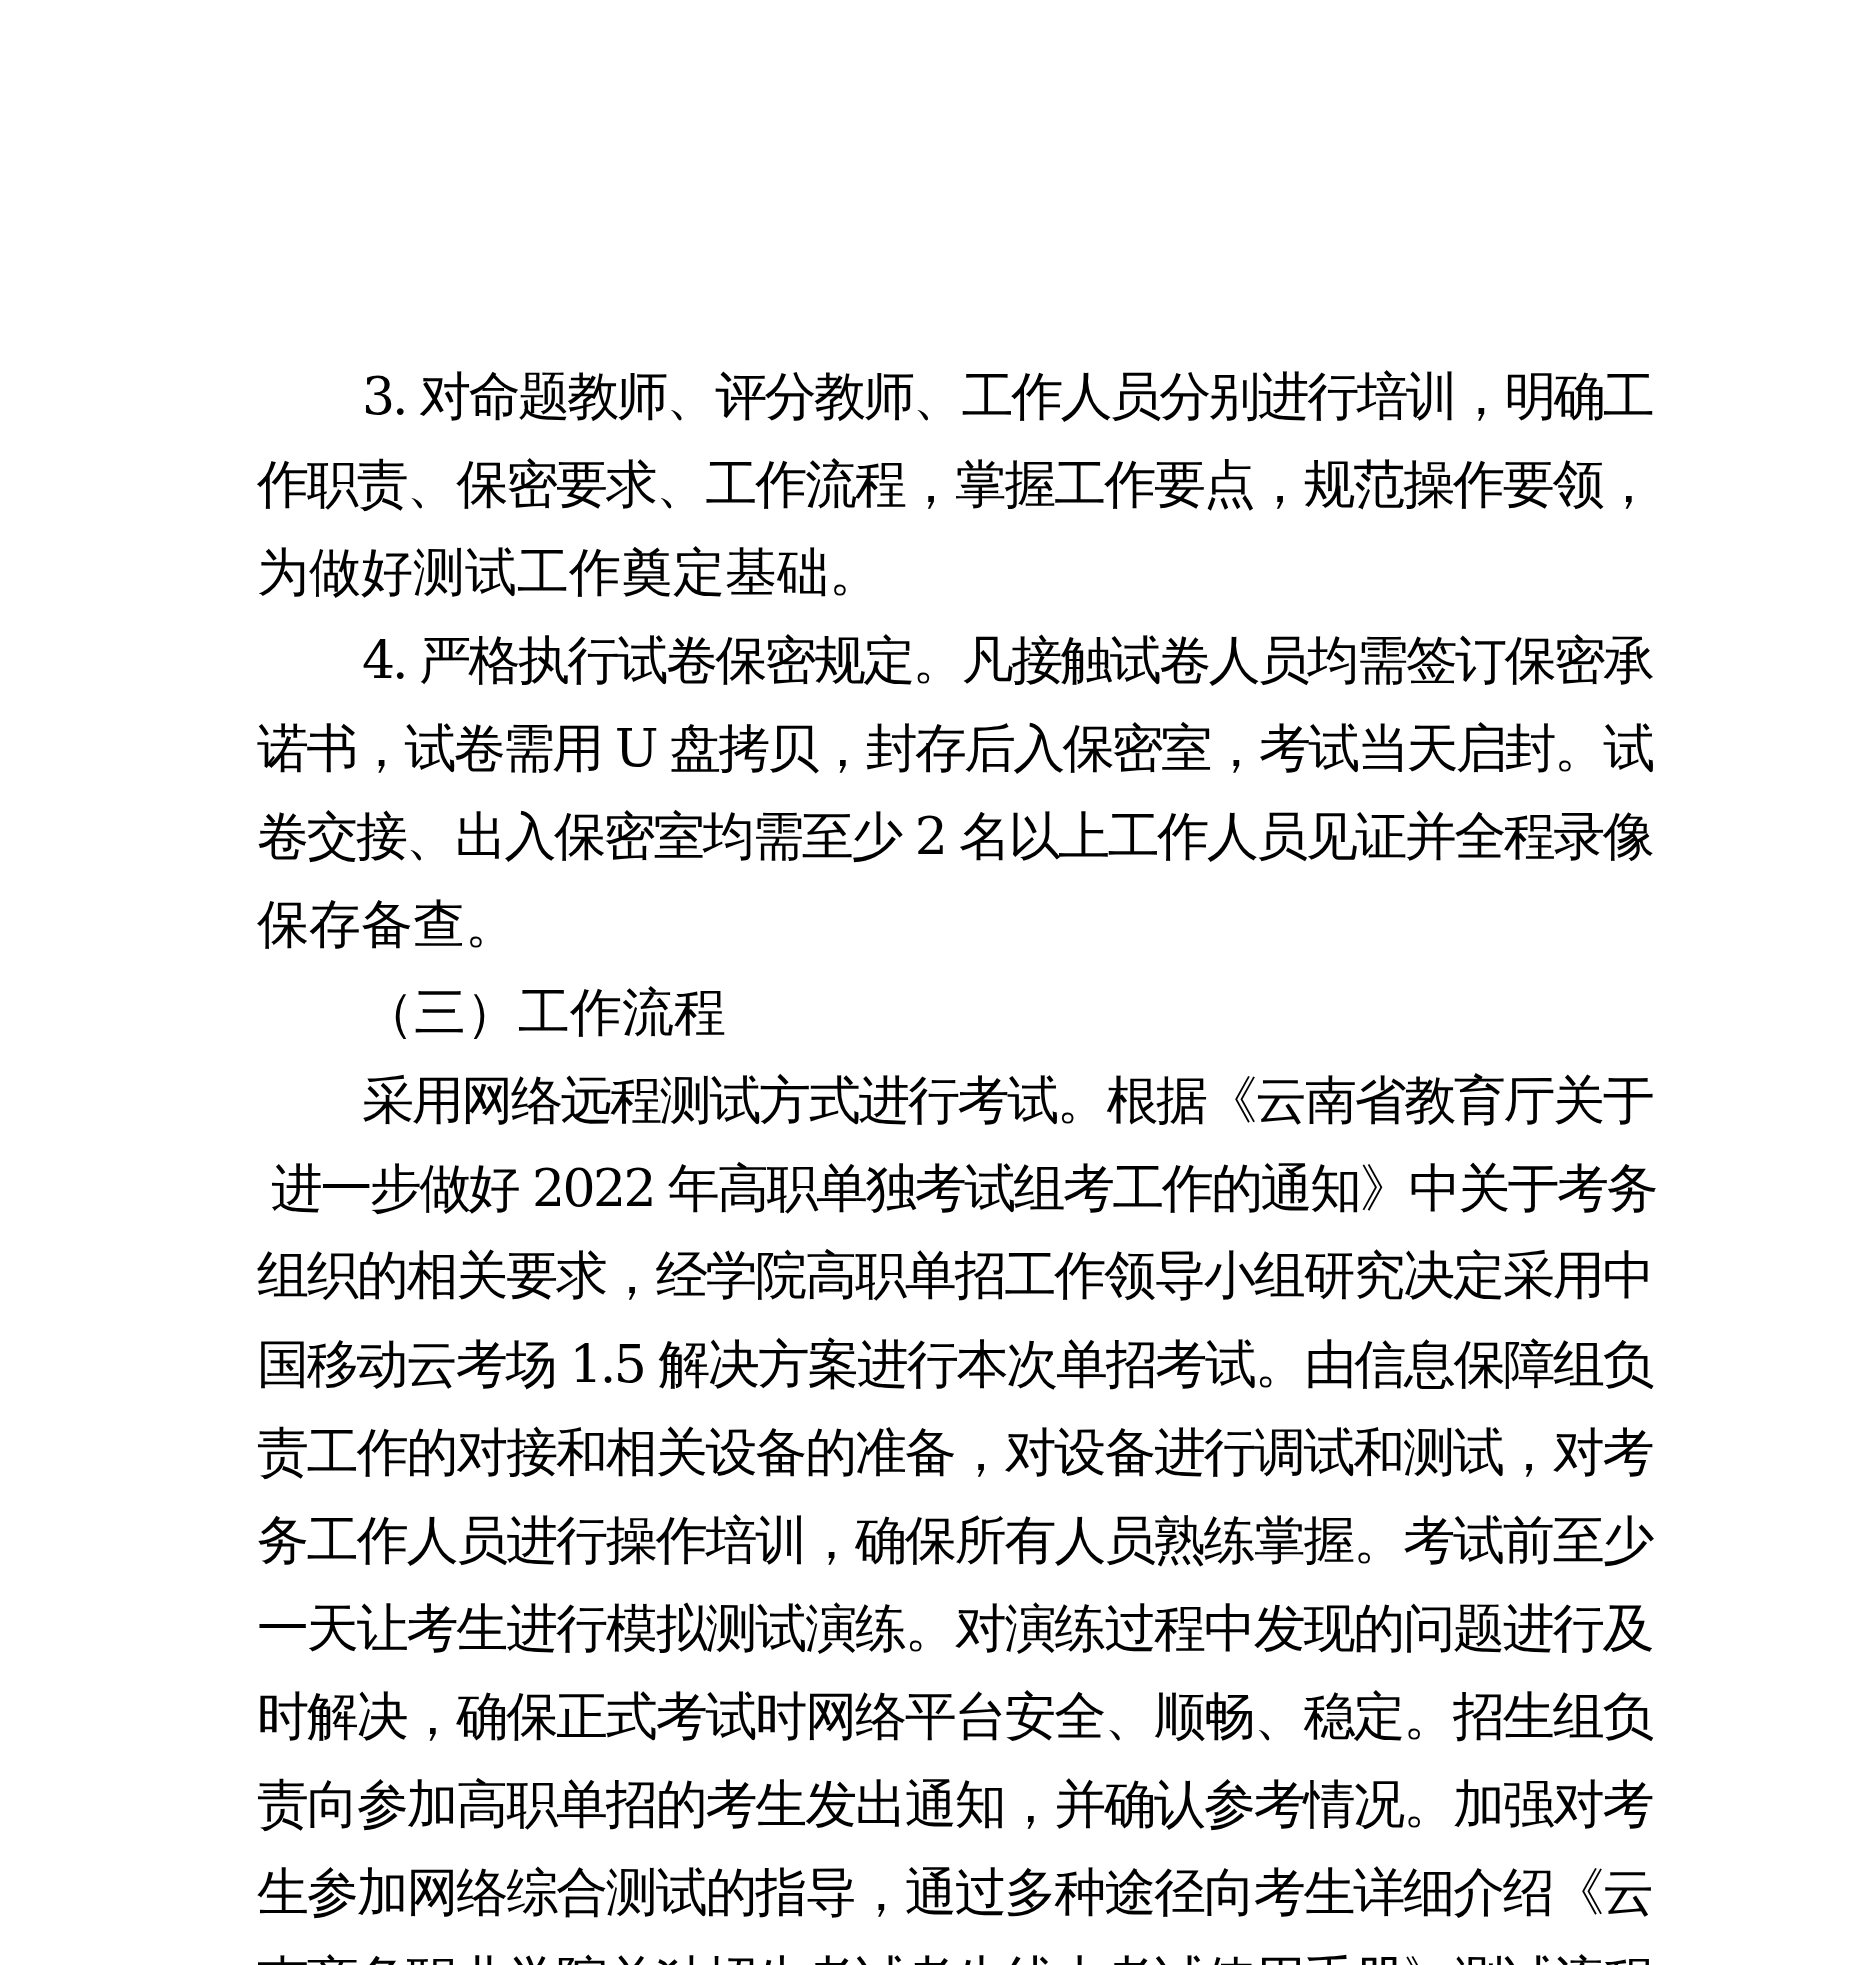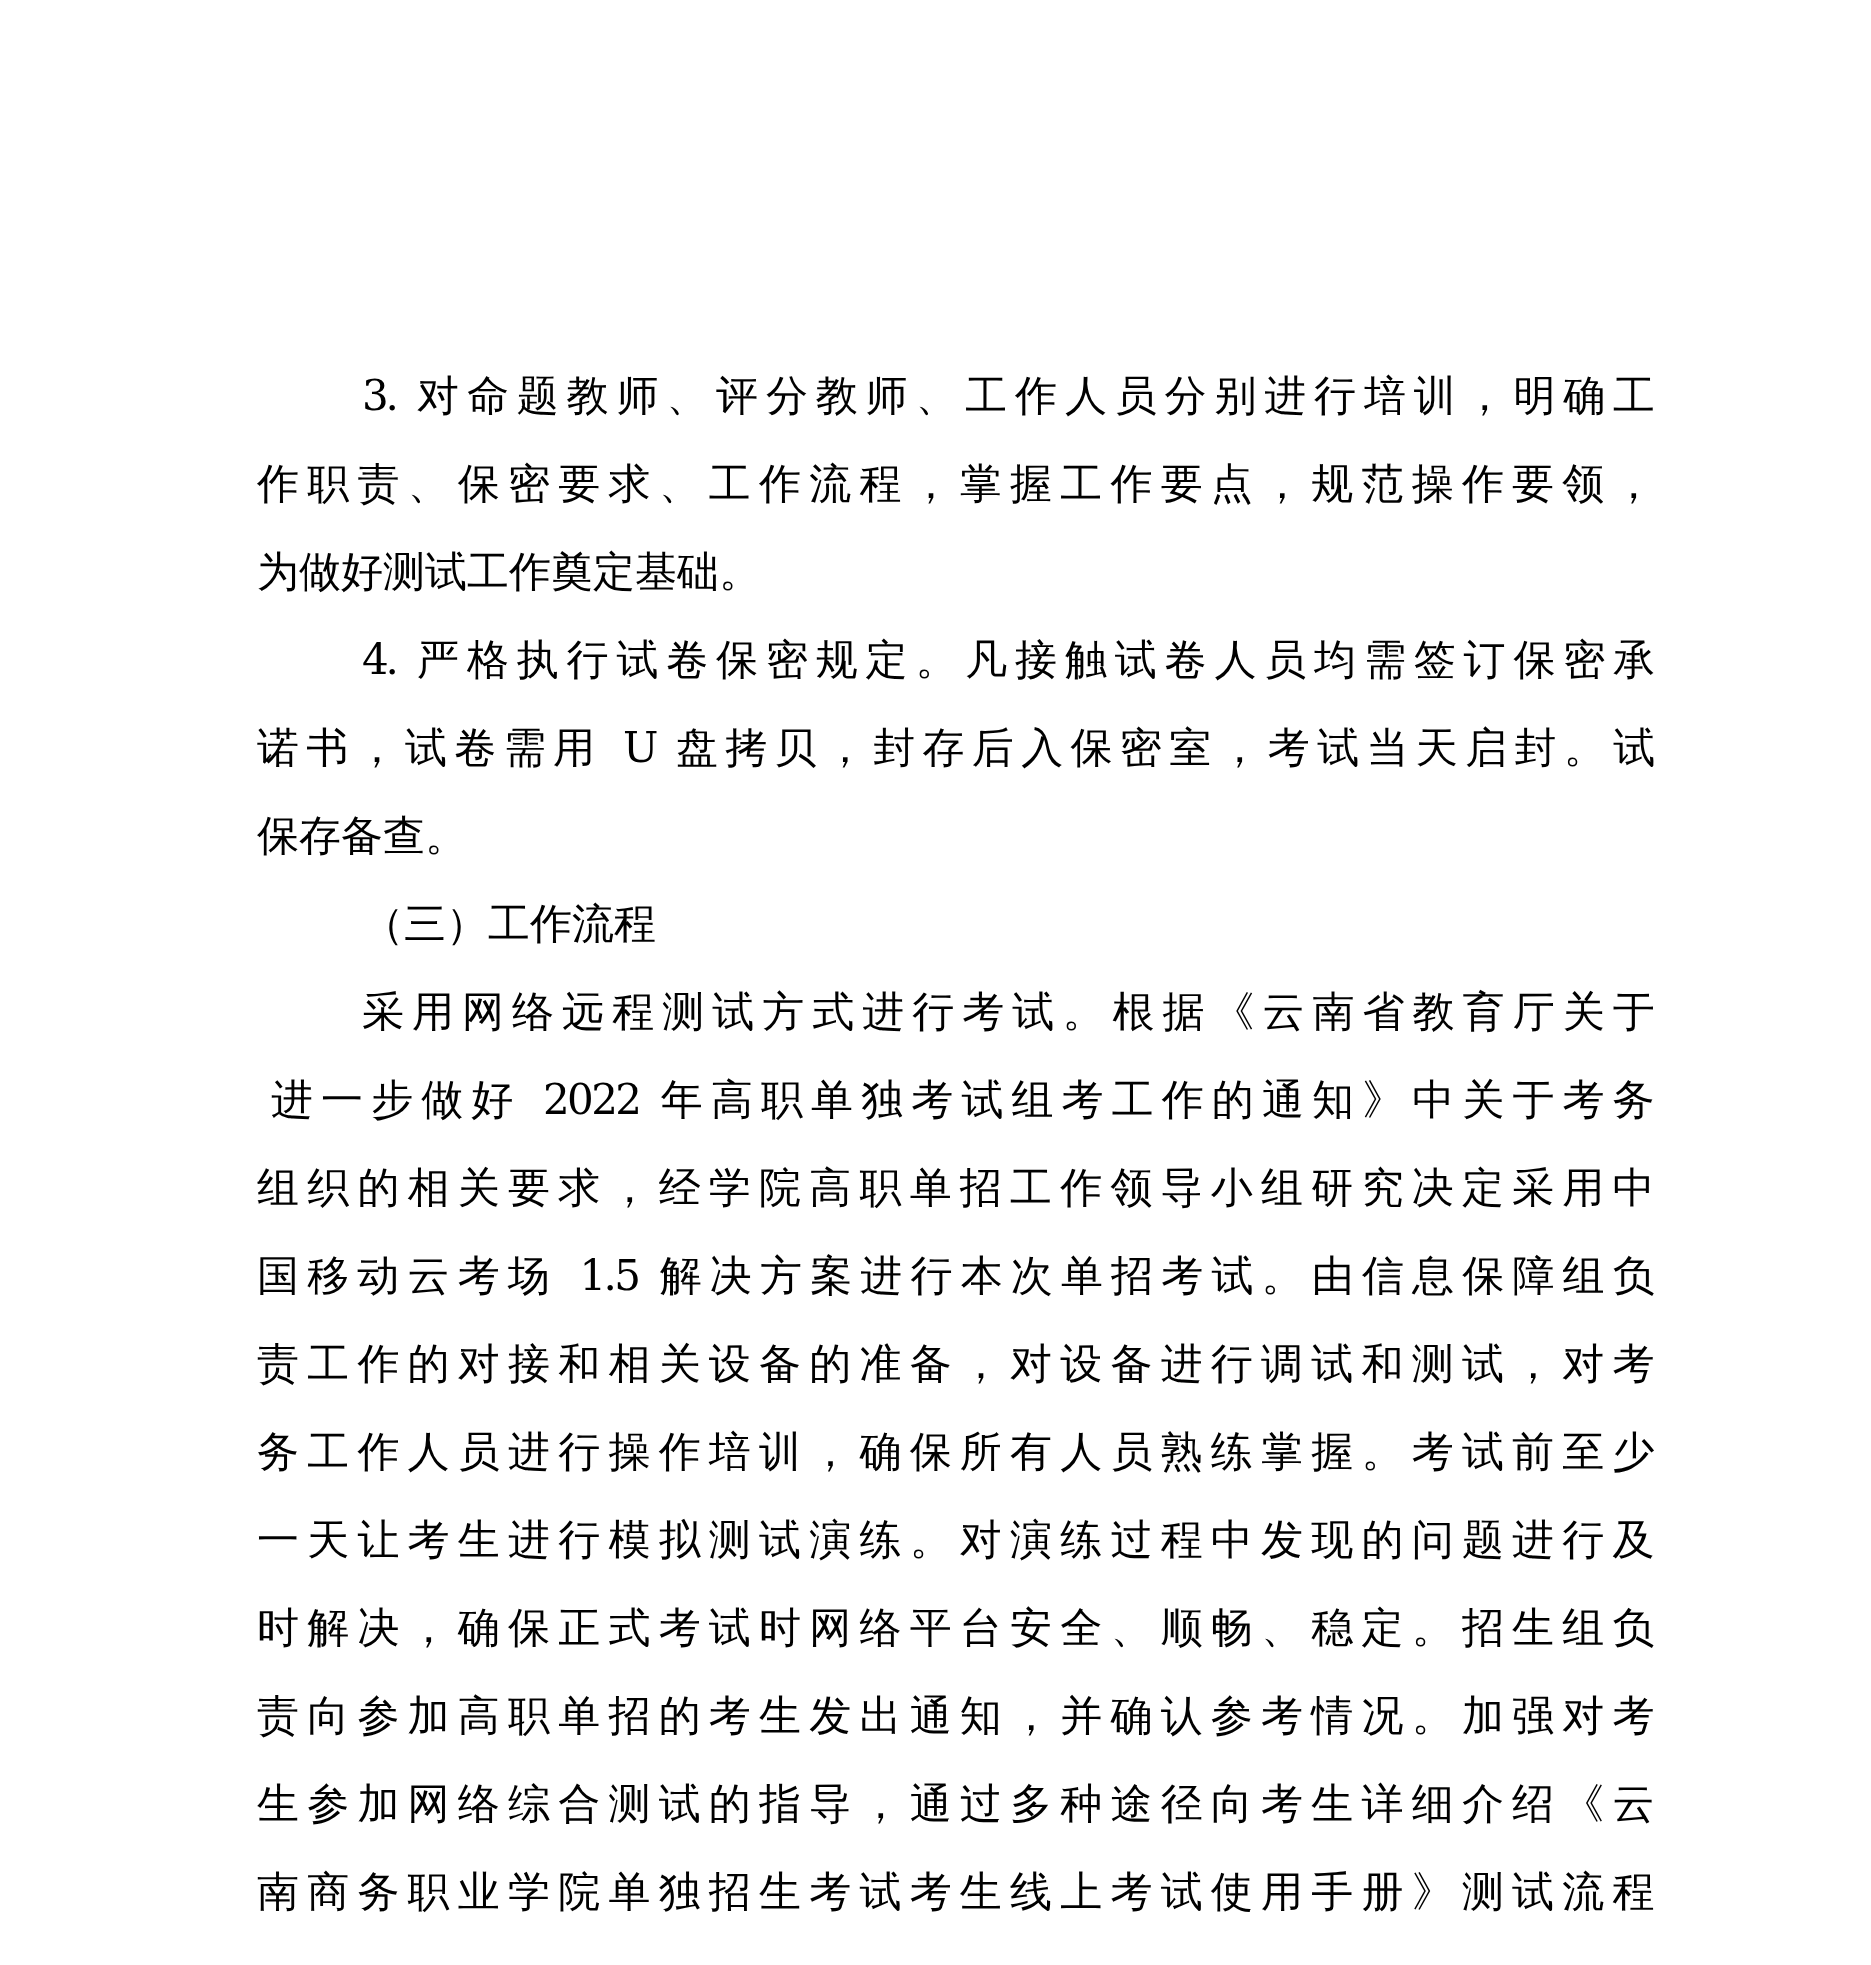--- a/index.html
+++ b/index.html
@@ -18,21 +18,21 @@
     inset: 0;
     background: #ffffff;
   }
   .text-block {
     position: absolute;
     left: 257px;
     top: 352px;
     width: 1395px;
   }
   .line {
-    font-size: 42px;
+    font-size: 52px;
     line-height: 88px;
     height: 88px;
     text-align: justify;
     text-align-last: justify;
     text-justify: inter-character;
     white-space: nowrap;
     overflow: visible;
   }
   .line.first { padding-left: 105px; }       
   .line.final { text-align-last: left; }     
@@ -41,20 +41,21 @@
 </head>
 <body>
 
 <div class="page">
   <div class="text-block" id="text-block">
       <div class="line first" style="letter-spacing: -3.1px;">3. 对命题教师、评分教师、工作人员分别进行培训，明确工</div>
       <div class="line" style="letter-spacing: -2.5px;">作职责、保密要求、工作流程，掌握工作要点，规范操作要领，</div>
       <div class="line final">为做好测试工作奠定基础。</div>
       <div class="line first" style="letter-spacing: -3.1px;">4. 严格执行试卷保密规定。凡接触试卷人员均需签订保密承</div>
       <div class="line" style="letter-spacing: -3.2px;">诺书，试卷需用 U 盘拷贝，封存后入保密室，考试当天启封。试</div>
+      <div class="line" style="letter-spacing: -2.8px;">卷交接、出入保密室均需至少 2 名以上工作人员见证并全程录像</div>
       <div class="line final">保存备查。</div>
       <div class="line heading first final">（三）工作流程</div>
       <div class="line first" style="letter-spacing: -2.7px;">采用网络远程测试方式进行考试。根据《云南省教育厅关于</div>
       <div class="line" style="letter-spacing: -2.6px; margin-left: 14px;">进一步做好 2022 年高职单独考试组考工作的通知》中关于考务</div>
       <div class="line" style="letter-spacing: -2.5px; font-family: Liberation Serif, serif;">组织的相关要求，经学院高职单招工作领导小组研究决定采用中</div>
       <div class="line" style="letter-spacing: -2.7px;">国移动云考场 1.5 解决方案进行本次单招考试。由信息保障组负</div>
       <div class="line" style="letter-spacing: -2.5px;">责工作的对接和相关设备的准备，对设备进行调试和测试，对考</div>
       <div class="line" style="letter-spacing: -2.5px;">务工作人员进行操作培训，确保所有人员熟练掌握。考试前至少</div>
       <div class="line" style="letter-spacing: -2.5px;">一天让考生进行模拟测试演练。对演练过程中发现的问题进行及</div>
       <div class="line" style="letter-spacing: -2.5px;">时解决，确保正式考试时网络平台安全、顺畅、稳定。招生组负</div>

